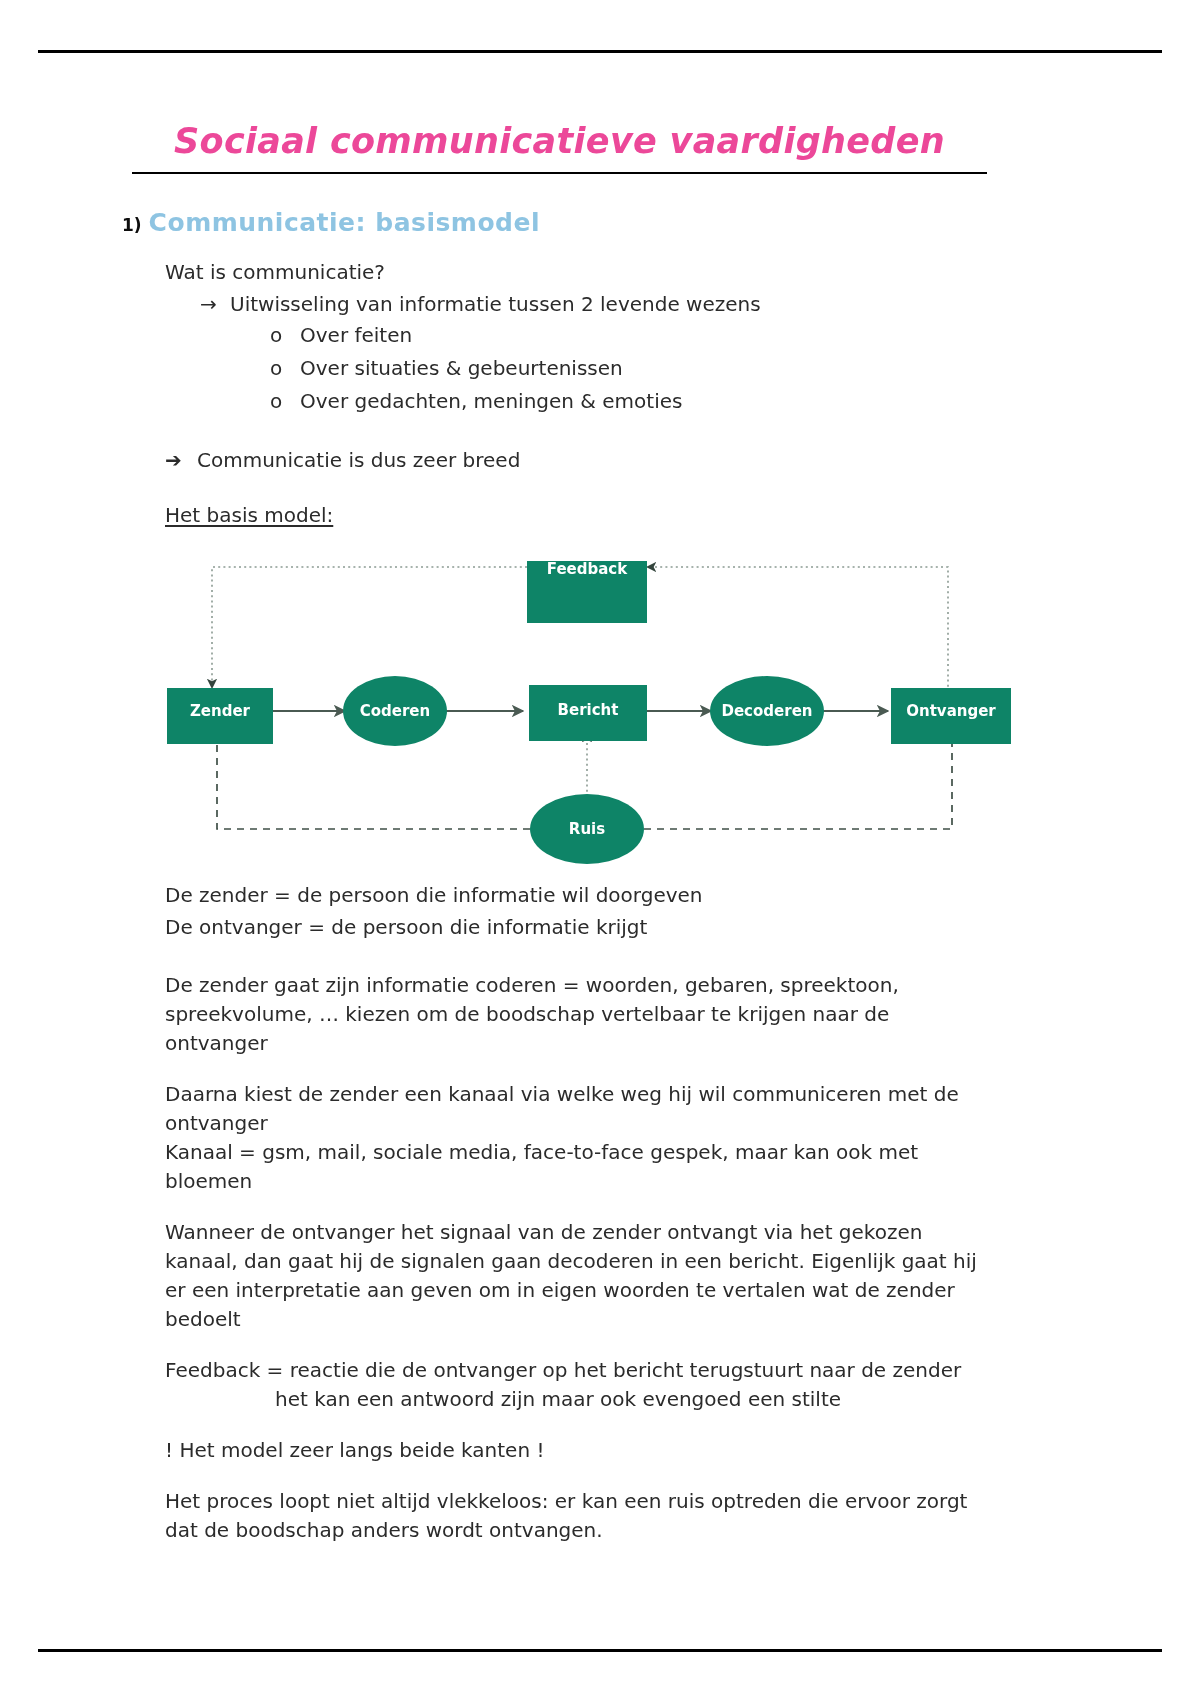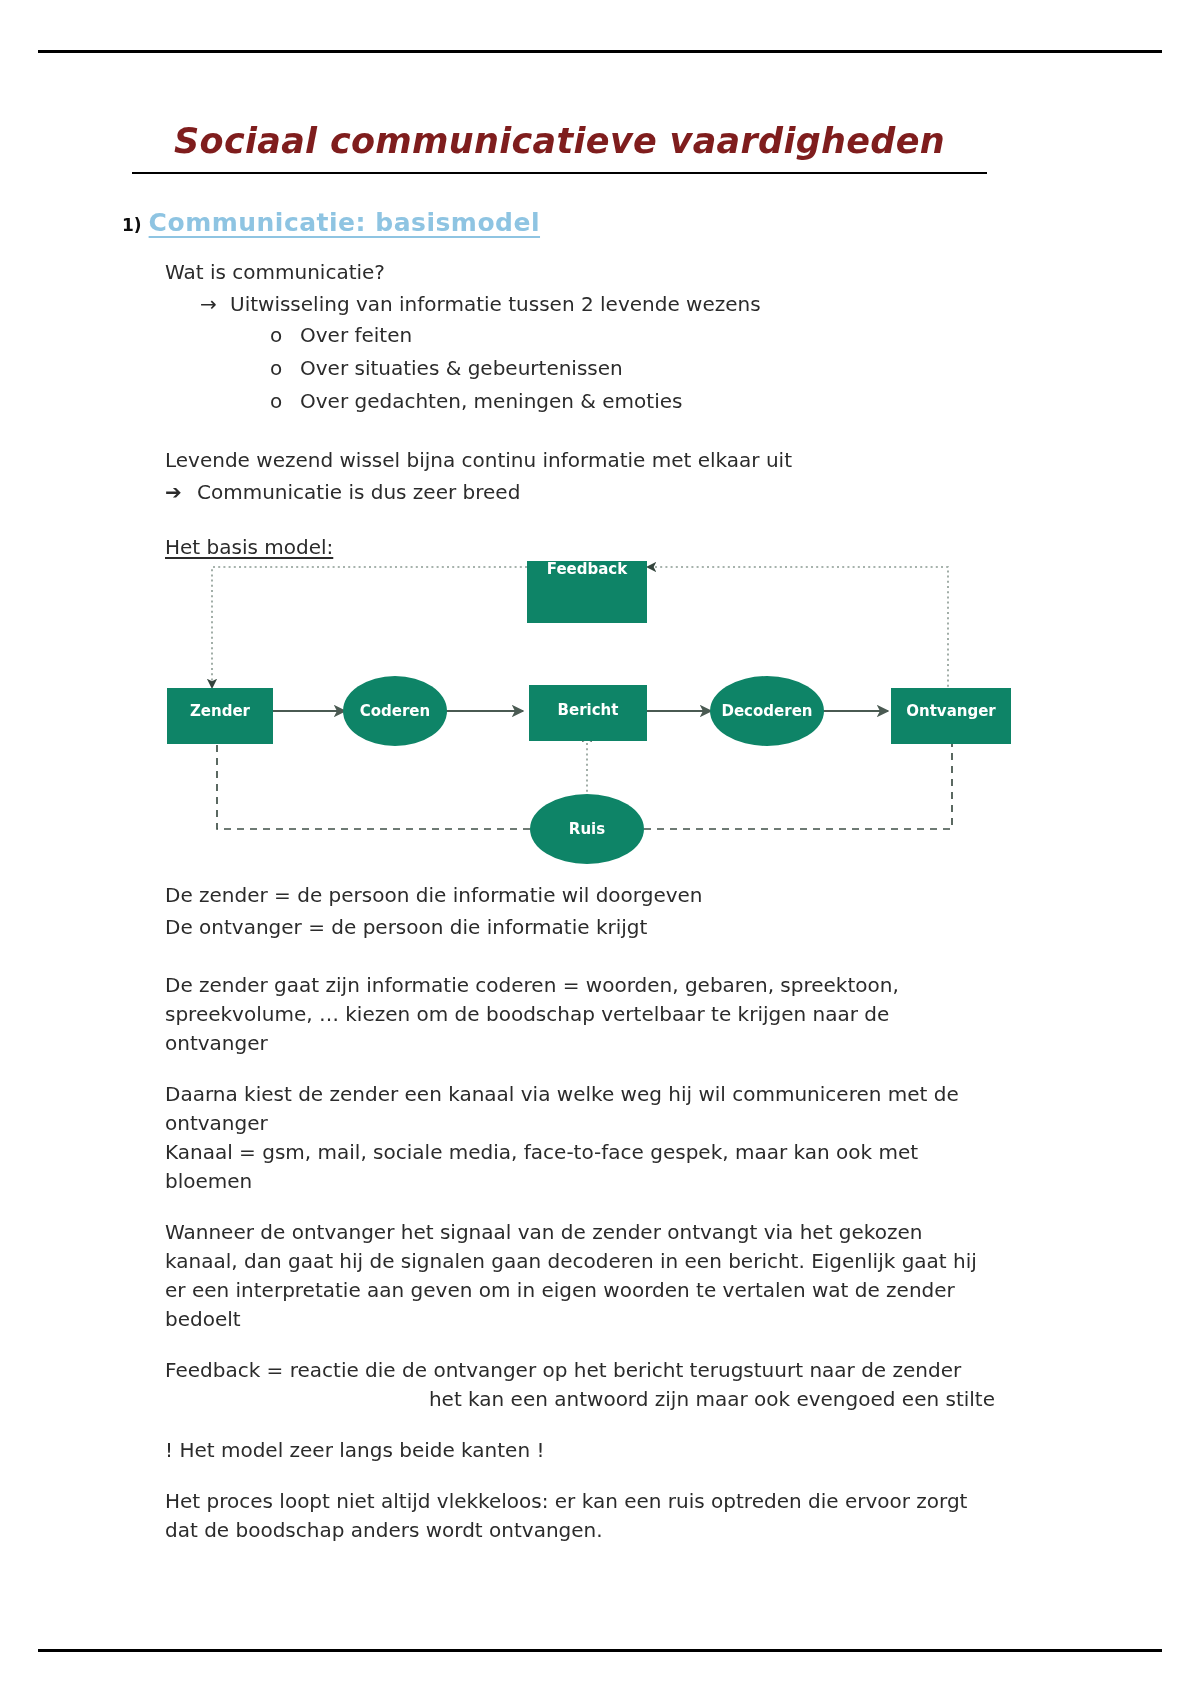--- a/index.html
+++ b/index.html
@@ -48,21 +48,21 @@
     top: 120px;
     width: 855px;
   }
   .doc-title {
     font-family: "DejaVu Sans", "Liberation Sans", sans-serif;
     font-weight: 700;
     font-style: italic;
     font-size: 35px;
     letter-spacing: 0.3px;
     text-align: center;
-    color: #7f1d1d;
+    color: #ec4899;
     line-height: 1.25;
     margin: 0;
   }
   .title-underline {
     margin-top: 8px;
     height: 2px;
     background: #000;
     width: 100%;
   }
 
@@ -77,21 +77,20 @@
   }
   .sec-num {
     font-size: 17px;
     font-weight: 700;
     color: #0d0d0d;
   }
   .sec-title {
     font-size: 25px;
     font-weight: 700;
     color: #8ec4e2;
-    text-decoration: underline;
     text-decoration-thickness: 2px;
     text-underline-offset: 5px;
     letter-spacing: 0.5px;
     text-align: center;
   }
 
   
   .body-col {
     position: absolute;
     left: 165px;
@@ -131,21 +130,21 @@
     flex: none;
   }
 
   .underlined {
     text-decoration: underline;
     text-decoration-thickness: 1.6px;
     text-underline-offset: 3px;
   }
 
   .para { margin: 0; }
-  .indented { padding-left: 110px; text-align: right; }
+  .indented { padding-left: 110px; }
 
   
   .diagram {
     position: absolute;
     left: 160px;
     top: 532px;
     width: 868px;
     height: 335px;
   }
   .diagram svg { display: block; }
@@ -184,21 +183,20 @@
       <span class="marker">o</span>
       <span>Over situaties &amp; gebeurtenissen</span>
     </div>
     <div class="lvl2">
       <span class="marker">o</span>
       <span>Over gedachten, meningen &amp; emoties</span>
     </div>
 
     <div class="gap-lg"></div>
 
-    <p class="line">Levende wezend wissel bijna continu informatie met elkaar uit</p>
 
     <div class="arrow-line">
       <span class="marker">➔</span>
       <span>Communicatie is dus zeer breed</span>
     </div>
 
     <div class="gap-lg"></div>
 
     <p class="line underlined" style="display:inline-block;text-align:center;">Het basis model:</p>
   </div>

